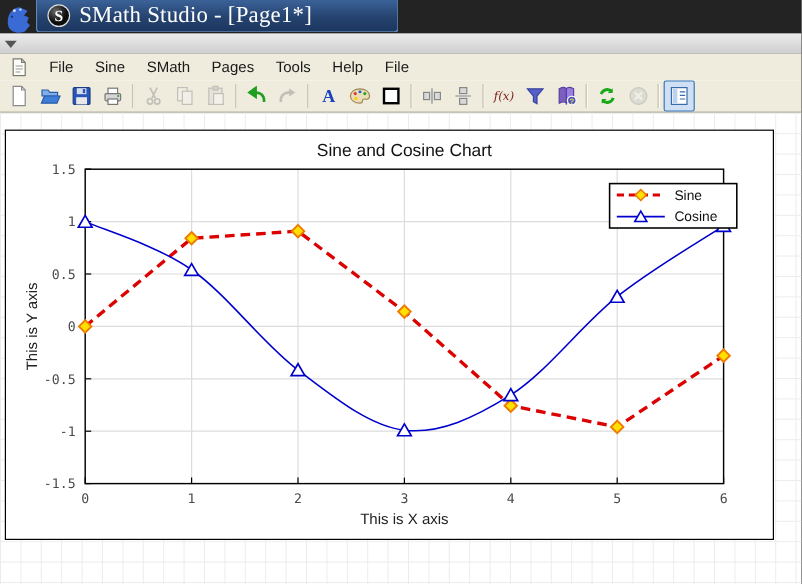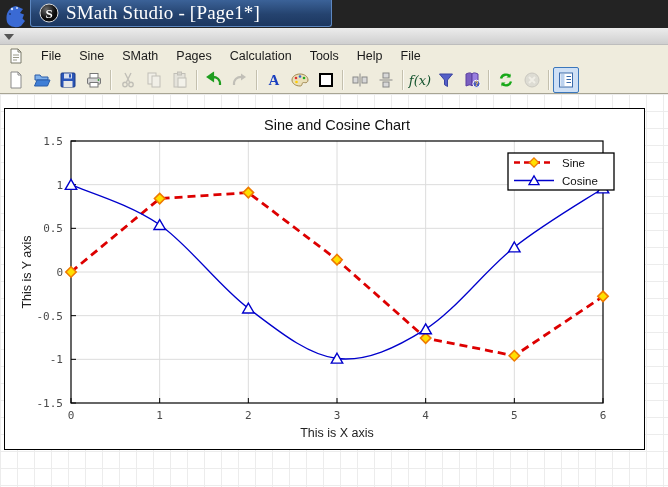--- a/index.html
+++ b/index.html
@@ -24,21 +24,21 @@
            display:flex;align-items:center;font-size:12.5px;color:#1a1a1a;}
   .menupageicon{width:16px;height:16px;margin:0 8px 0 8px;display:block;}
   .menuitem{padding:3px 9px;cursor:default;}
   
   .toolbar{position:absolute;left:0;top:67px;width:668px;height:27px;background:#efecdd;
            border-bottom:1px solid #a8a594;display:flex;align-items:center;box-sizing:border-box;padding-left:3px;}
   .tbtn{width:24px;height:24px;display:flex;align-items:center;justify-content:center;border:1px solid transparent;border-radius:2px;}
   .tbtn.disabled{opacity:.45;}
   .tbtn.active{border-color:#3b77bc;background:#cfe0f5;}
   .tsep{width:1px;height:20px;background:#c4c0ae;border-right:1px solid #fbfaf4;margin:0 3px;}
-  .fx{font-family:"DejaVu Serif","Liberation Serif",serif;font-style:italic;font-size:13px;color:#14532d;}
+  .fx{font-family:"DejaVu Serif","Liberation Serif",serif;font-style:italic;font-size:10px;color:#7f1d1d;}
   
   .worksheet{position:absolute;left:0;top:94px;width:668px;height:393px;background:#fff;
              background-image:linear-gradient(to right,#ececec 1px,transparent 1px),
                               linear-gradient(to bottom,#ececec 1px,transparent 1px);
              background-size:17px 17px;}
   .chartframe{position:absolute;left:4px;top:14px;width:641px;height:342px;background:#fff;
               border:1.5px solid #000;box-sizing:border-box;}
   .ct-tick{font:11px "DejaVu Sans Mono",monospace;fill:#4a4a4a;}
   .ct-title{font:14.5px "Liberation Sans",sans-serif;fill:#111;}
   .ct-axis{font:12.5px "Liberation Sans",sans-serif;fill:#222;}
@@ -84,21 +84,20 @@
       <svg width="16" height="16" viewBox="0 0 16 16">
         <path d="M3 1h7l3 3v11H3z" fill="#fdfdfd" stroke="#7a7a6a"></path>
         <path d="M10 1v3h3" fill="none" stroke="#7a7a6a"></path>
         <path d="M5 7h6M5 9.5h6M5 12h4" stroke="#9a9a8a" stroke-width="1"></path>
       </svg>
     </span>
     <span class="menuitem">File</span>
     <span class="menuitem">Sine</span>
     <span class="menuitem">SMath</span>
     <span class="menuitem">Pages</span>
-    <span class="menuitem">Calculation</span>
     <span class="menuitem">Tools</span>
     <span class="menuitem">Help</span>
     <span class="menuitem">File</span>
   </div>
 
   <div class="toolbar">
     <span class="tbtn">
       <svg width="20" height="20" viewBox="0 0 20 20">
           <path d="M5 2h7l3 3v13H5z" fill="#fff" stroke="#8a8a8a"></path>
           <path d="M12 2v3h3" fill="none" stroke="#8a8a8a"></path>

